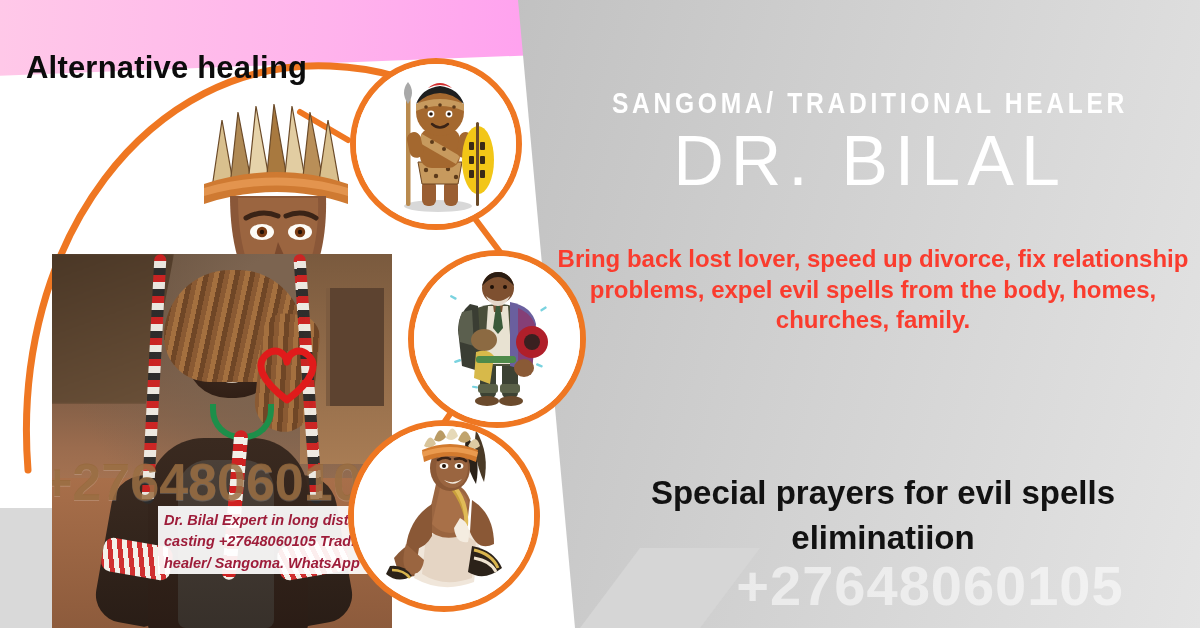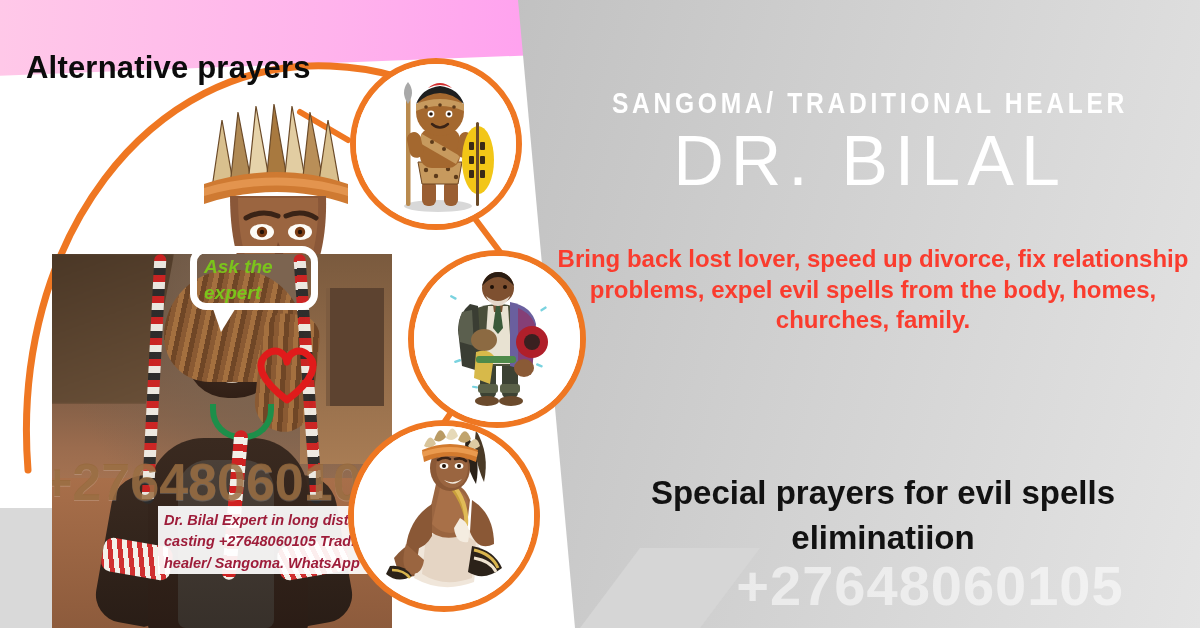--- a/index.html
+++ b/index.html
@@ -248,21 +248,21 @@
   <svg class="arc-svg" viewBox="0 0 600 628">
     <path d="M 28 470 C 10 240, 150 58, 330 66 C 430 70, 490 120, 510 180" fill="none" stroke="#ef7722" stroke-width="7" stroke-linecap="round"></path>
   </svg>
 
   <svg class="spokes" viewBox="0 0 620 628">
     <path d="M 348 140 L 300 112" fill="none" stroke="#ef7722" stroke-width="6" stroke-linecap="round"></path>
     <path d="M 470 212 L 500 252" fill="none" stroke="#ef7722" stroke-width="6" stroke-linecap="round"></path>
     <path d="M 450 414 L 424 452" fill="none" stroke="#ef7722" stroke-width="6" stroke-linecap="round"></path>
   </svg>
 
-  <div class="alt-heading">Alternative prayers</div>
+  <div class="alt-heading">Alternative healing</div>
 
   <div class="hero">
     <svg viewBox="0 0 250 230" width="250" height="230">
       <g>
 
         <g stroke="#6b4a28" stroke-width="1.2">
           <path d="M60 96 L70 28 L82 96 Z" fill="#d9c08e"></path>
           <path d="M78 94 L86 20 L100 94 Z" fill="#b08a55"></path>
           <path d="M96 92 L104 14 L118 92 Z" fill="#e6d3aa"></path>
           <path d="M114 92 L122 12 L136 92 Z" fill="#a8793f"></path>
@@ -321,25 +321,20 @@
     <div class="band-l"></div>
     <div class="band-r"></div>
 
     <svg class="heart" viewBox="0 0 70 64">
       <path d="M35 58 C8 38, 4 22, 14 13 C23 5, 33 10, 35 20 C37 10, 47 5, 56 13 C66 22, 62 38, 35 58 Z" fill="none" stroke="#e01b1b" stroke-width="7" stroke-linejoin="round"></path>
     </svg>
 
     <div class="wm">+27648060105</div>
   </div>
 
-  <div class="bubble">
-    <div class="tail"></div>
-    <div class="body"></div>
-    <div class="txt">Ask the expert</div>
-  </div>
 
   <div class="caption">
     <p>Dr. Bilal Expert in long distan</p>
     <p>casting +27648060105 Traditio</p>
     <p>healer/ Sangoma. WhatsApp me</p>
   </div>
 
   <div class="circ c1">
     <svg viewBox="0 0 160 160">
       <rect width="160" height="160" fill="#ffffff"></rect>

